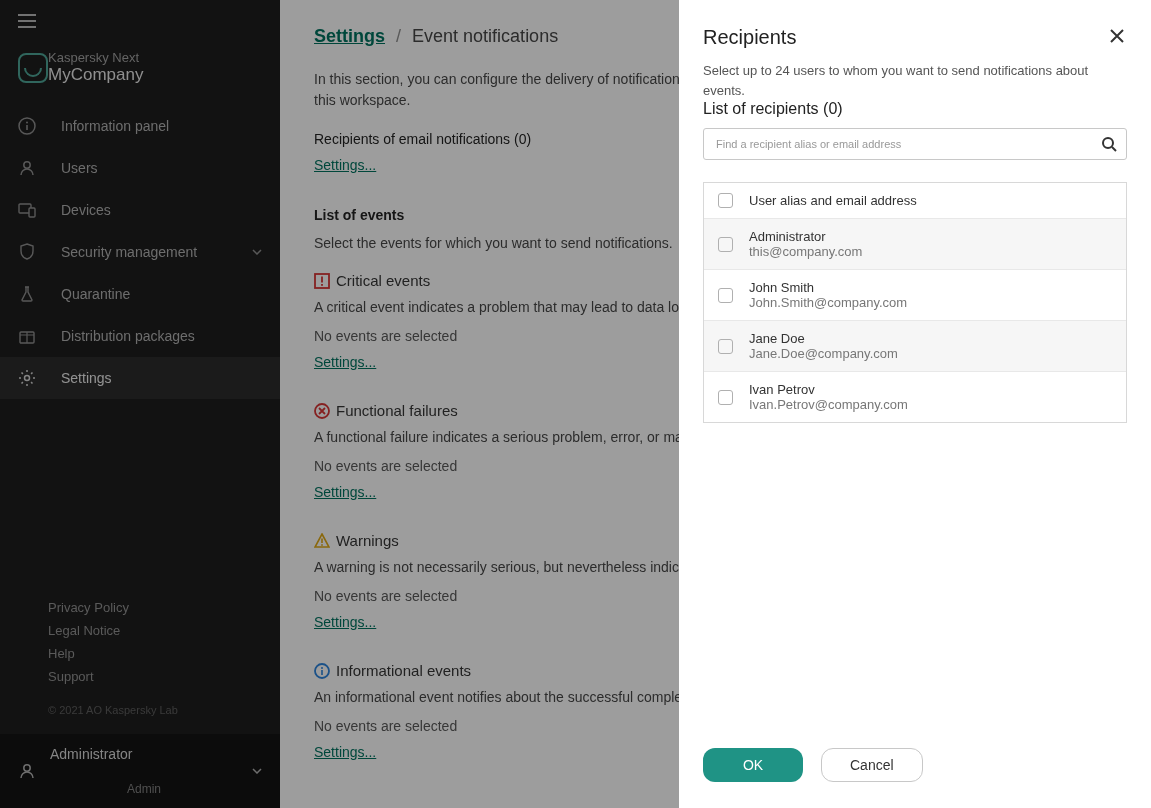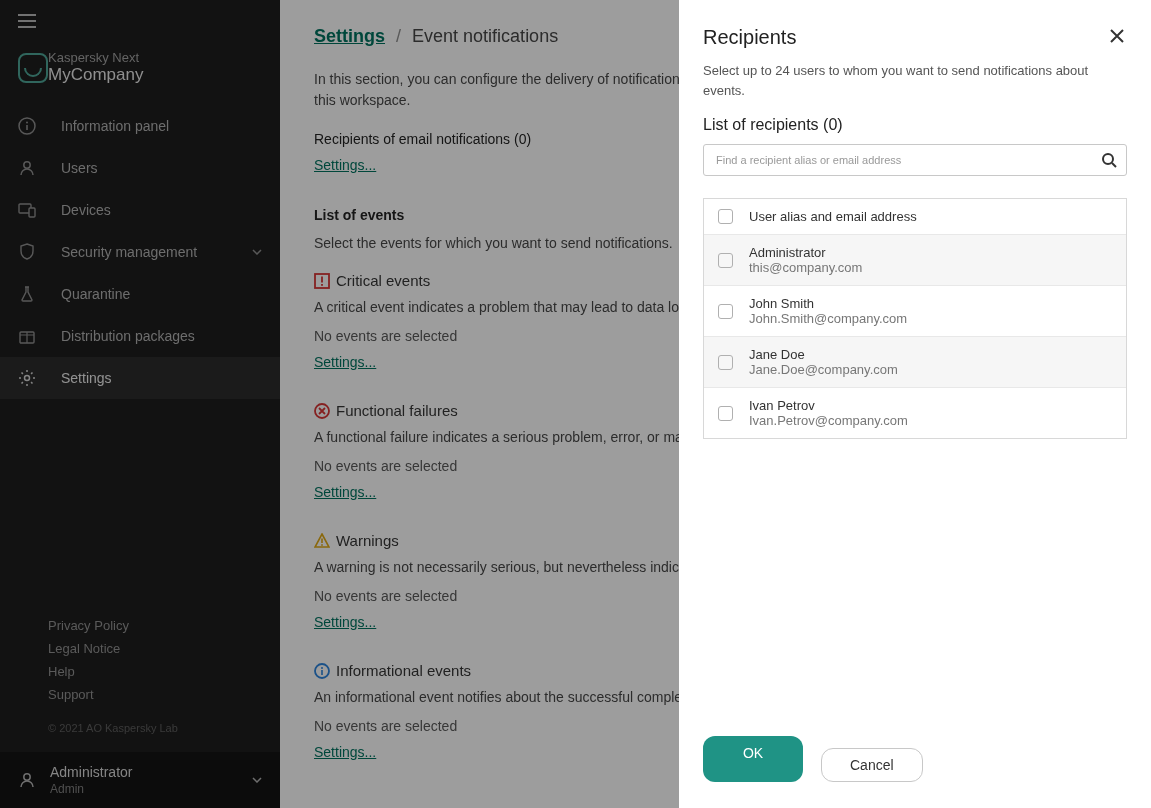--- a/index.html
+++ b/index.html
@@ -19,21 +19,21 @@
 .nav li.active { background: #2a2a2a; color: #e0e0e0; }
 .nav .icon { width: 18px; height: 18px; display: flex; align-items: center; justify-content: center; flex-shrink: 0; }
 .nav .chev { margin-left: auto; }
 .sidebar-spacer { flex: 1; }
 .footer-links { padding: 8px 48px 12px 48px; font-size: 13px; color: #8a8a8a; }
 .footer-links div { padding: 4px 0; cursor: pointer; }
 .copyright { padding: 4px 48px 18px 48px; font-size: 11px; color: #5a5a5a; }
 .user-bar { background: #131313; padding: 12px 18px; display: flex; align-items: center; gap: 14px; }
 .user-bar .txt { flex: 1; }
 .user-bar .name { color: #cccccc; font-size: 14px; }
-.user-bar .role { color: #7a7a7a; font-size: 12px; margin-top: 2px; }
+.user-bar .role { color: #7a7a7a; font-size: 12px; margin-top: 20px; text-align: center; }
 
 
 .main { position: absolute; left: 280px; top: 0; right: 0; height: 808px; background: #f2f2f2; padding: 26px 34px; color: #333; overflow: hidden; }
 .breadcrumb { font-size: 18px; color: #555; margin-bottom: 22px; }
 .breadcrumb a { color: #006d5b; text-decoration: underline; font-weight: 600; }
 .breadcrumb .sep { color: #888; margin: 0 6px; }
 .breadcrumb .cur { color: #444; }
 .main p { color: #444; font-size: 14px; line-height: 1.5; margin-bottom: 10px; }
 .main .sect-title { font-weight: 600; color: #222; margin: 20px 0 10px 0; font-size: 14px; }
 .main .settings-link { color: #006d5b; text-decoration: underline; font-size: 14px; cursor: pointer; display: inline-block; margin-bottom: 14px; }
@@ -42,39 +42,39 @@
 .no-sel { color: #555; font-size: 14px; margin-bottom: 10px; }
 
 
 .dim { position: absolute; inset: 0; background: rgba(0,0,0,0.35); }
 
 
 .panel { position: absolute; right: 0; top: 0; width: 472px; height: 808px; background: #fff; padding: 26px 24px; display: flex; flex-direction: column; }
 .panel-head { display: flex; align-items: flex-start; justify-content: space-between; margin-bottom: 12px; }
 .panel-head h2 { font-size: 20px; font-weight: 500; color: #222; }
 .close-btn { cursor: pointer; padding: 2px; }
-.panel .desc { color: #555; font-size: 13px; line-height: 1.5; margin-bottom: 16px; }
+.panel .desc { color: #555; font-size: 13px; line-height: 1.5; }
 .panel .list-hd { font-size: 16px; color: #222; margin-bottom: 10px; }
 .search-wrap { position: relative; margin-bottom: 0; }
 .search-wrap input { width: 100%; border: 1px solid #c8c8c8; border-radius: 3px; padding: 9px 36px 9px 12px; font-size: 11px; color: #333; outline: none; }
 .search-wrap input::placeholder { color: #999; }
 .search-wrap .sicon { position: absolute; right: 10px; top: 50%; transform: translateY(-50%); }
 .rec-table { border: 1px solid #d8d8d8; border-top: none; margin-top: 22px; margin-bottom: auto; }
 .rec-row { display: flex; align-items: center; padding: 10px 14px; gap: 16px; border-top: 1px solid #e8e8e8; }
 .rec-row:first-child { border-top: 1px solid #d8d8d8; }
 .rec-row.head { font-size: 13px; color: #333; }
 .rec-row.alt { background: #f6f6f6; }
 .rec-row .cb { width: 15px; height: 15px; border: 1.5px solid #b0b0b0; border-radius: 3px; cursor: pointer; flex-shrink: 0; }
 .rec-row .info { display: flex; flex-direction: column; }
 .rec-row .alias { color: #333; font-size: 13px; }
 .rec-row .email { color: #777; font-size: 13px; }
 .panel-actions { display: flex; gap: 18px; padding-top: 24px; }
 .btn { padding: 8px 28px; border-radius: 12px; font-size: 14px; cursor: pointer; border: 1px solid transparent; min-width: 100px; text-align: center; }
 .btn-primary { background: #1f9385; color: #fff; }
-.btn-secondary { background: #fff; color: #333; border-color: #c8c8c8; margin-top: 12px; }
+.btn-secondary { background: #fff; color: #333; border-color: #c8c8c8; }
 
 svg { display: block; }
 </style>
 </head>
 <body>
 
 <div class="sidebar">
   <div class="hamburger">
     <svg viewBox="0 0 18 14">
         <path d="M0 1h18M0 7h18M0 13h18" stroke="#b0b0b0" stroke-width="2"></path>

